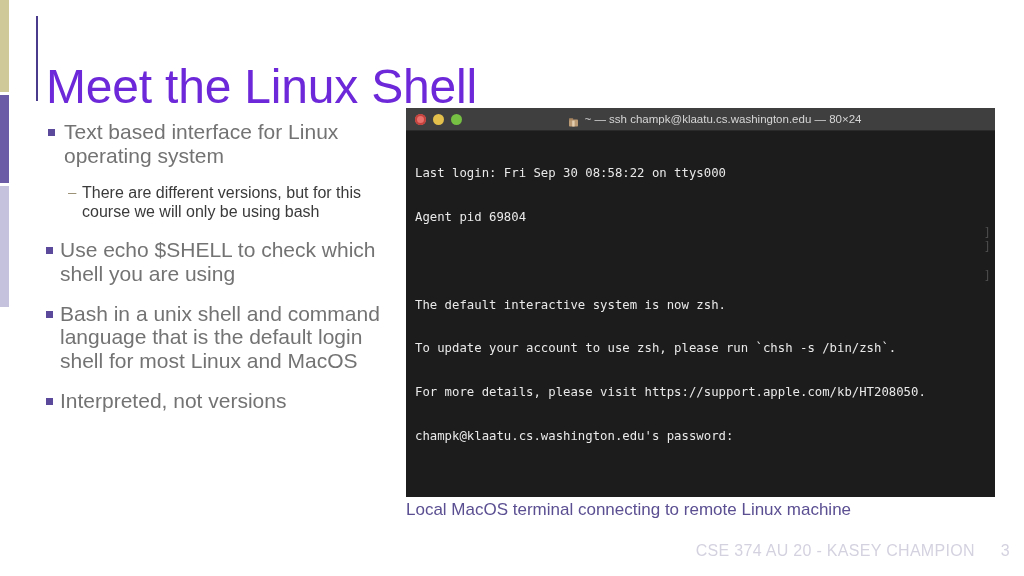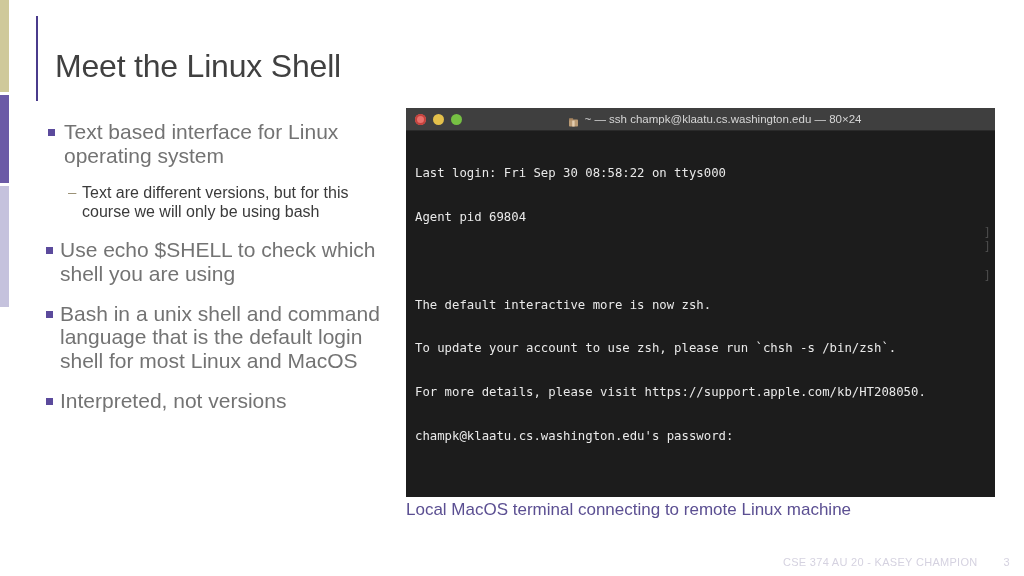--- a/index.html
+++ b/index.html
@@ -35,26 +35,26 @@
   .title-rule {
     position: absolute;
     left: 36px;
     top: 16px;
     width: 2px;
     height: 85px;
     background: #4a3b8c;
   }
   .slide-title {
     position: absolute;
-    left: 55px;
+    left: 46px;
     top: 28px;
     width: 620px;
-    font-size: 32px;
+    font-size: 48px;
     font-weight: 400;
-    color: #404040;
+    color: #6d28d9;
     letter-spacing: -0.2px;
     line-height: 1.12;
     white-space: nowrap;
   }
 
   
   .body-col {
     position: absolute;
     left: 46px;
     top: 120px;
@@ -184,26 +184,26 @@
     width: 589px;
     color: #5b4f92;
     font-size: 17px;
     font-weight: 400;
   }
 
   
   .footer {
     position: absolute;
     right: 14px;
-    bottom: 8px;
+    bottom: 16px;
     display: flex;
     align-items: center;
     gap: 26px;
     color: #d5d2e0;
-    font-size: 11px;
+    font-size: 16px;
     letter-spacing: 0.3px;
     justify-content: space-between;
   }
 </style>
 </head>
 <body>
 
 <div class="edge-strip">
   <div class="edge-seg edge-seg-1"></div>
   <div class="edge-seg edge-seg-2"></div>
@@ -215,21 +215,21 @@
 <div class="title-rule"></div>
 <h1 class="slide-title">Meet the Linux Shell</h1>
 
 <div class="body-col">
 
   <div class="bullet gap-md">
     <span>Text based interface for Linux operating system</span>
   </div>
 
   <div class="subbullet gap-md">
-    <span>Text are different versions, but for this course we will only be using bash</span>
+    <span>There are different versions, but for this course we will only be using bash</span>
   </div>
 
   <div class="bullet tight gap-md">
     <span>Use echo $SHELL to check which shell you are using</span>
   </div>
 
   <div class="bullet tight gap-md">
     <span>Bash in a unix shell and command language that is the default login shell for most Linux and MacOS</span>
   </div>
 
@@ -256,21 +256,21 @@
         </svg>
       </span>
       <span class="term-title-text">~ — ssh champk@klaatu.cs.washington.edu — 80×24</span>
     </div>
   </div>
 
   <div class="term-body">
     <div class="term-line">Last login: Fri Sep 30 08:58:22 on ttys000</div>
     <div class="term-line">Agent pid 69804</div>
     <div class="term-line blank"></div>
-    <div class="term-line">The default interactive more is now zsh.</div>
+    <div class="term-line">The default interactive system is now zsh.</div>
     <div class="term-line">To update your account to use zsh, please run `chsh -s /bin/zsh`.</div>
     <div class="term-line">For more details, please visit https://support.apple.com/kb/HT208050.</div>
     <div class="term-line">champk@klaatu.cs.washington.edu's password:</div>
     
     
     
     
 
     <div class="edge-marks">
 

